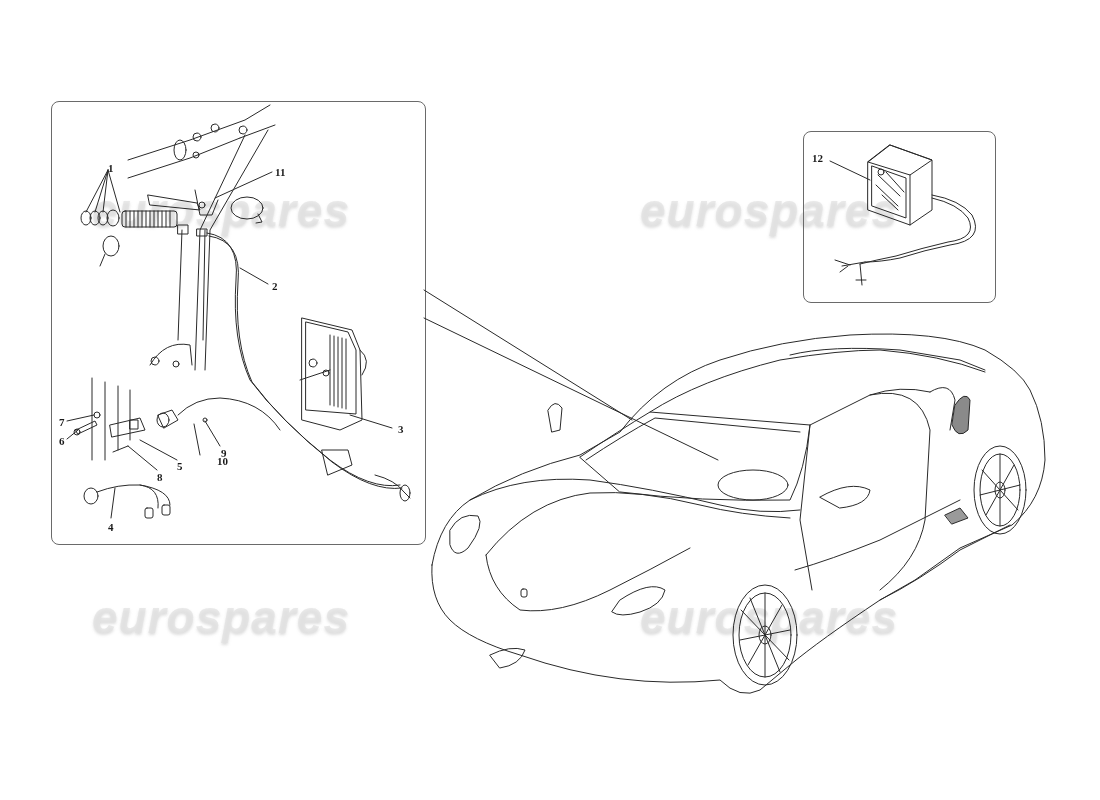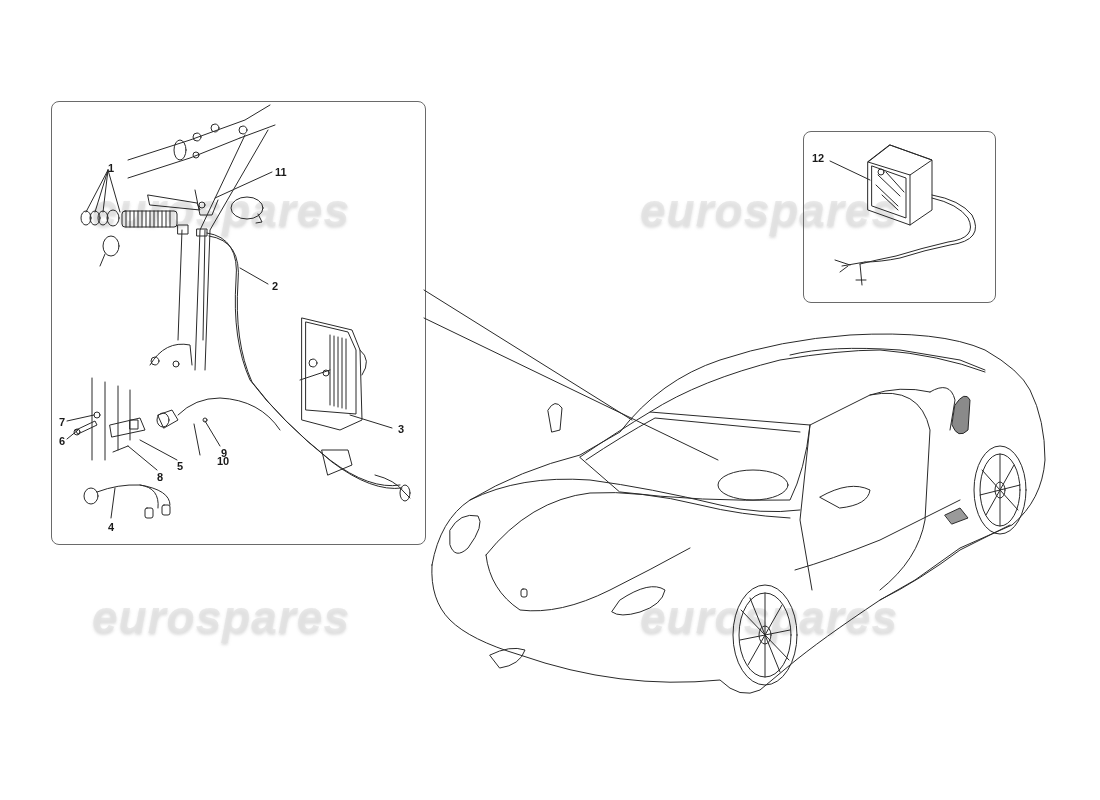--- a/index.html
+++ b/index.html
@@ -1,19 +1,19 @@
 <!DOCTYPE html>
 <html><head>
 <meta charset="utf-8">
 <style>
   html,body{margin:0;padding:0;background:#ffffff;}
   body{width:1100px;height:800px;position:relative;overflow:hidden;font-family:"Liberation Sans",sans-serif;}
   .stage{position:absolute;left:0;top:0;width:1100px;height:800px;}
   .panel{position:absolute;border:1px solid #6a6a6a;border-radius:8px;background:transparent;}
-  .callout{position:absolute;font-family:Liberation Sans, sans-serif;font-weight:bold;font-size:11px;color:#1a1a1a;line-height:1;}
+  .callout{position:absolute;font-family:Liberation Serif, serif;font-weight:bold;font-size:11px;color:#1a1a1a;line-height:1;}
   .wm{position:absolute;font-family:"Liberation Sans",sans-serif;font-style:italic;font-weight:bold;font-size:46px;letter-spacing:1px;color:rgba(225,225,225,0.75);text-shadow:0 2px 3px rgba(160,160,160,0.35);pointer-events:none;}
   svg{position:absolute;left:0;top:0;}
 </style>
 </head>
 <body>
 
 <div class="stage">
 
   <div class="wm" style="left:92px;top:183px;">eurospares</div>
   <div class="wm" style="left:640px;top:183px;">eurospares</div>

